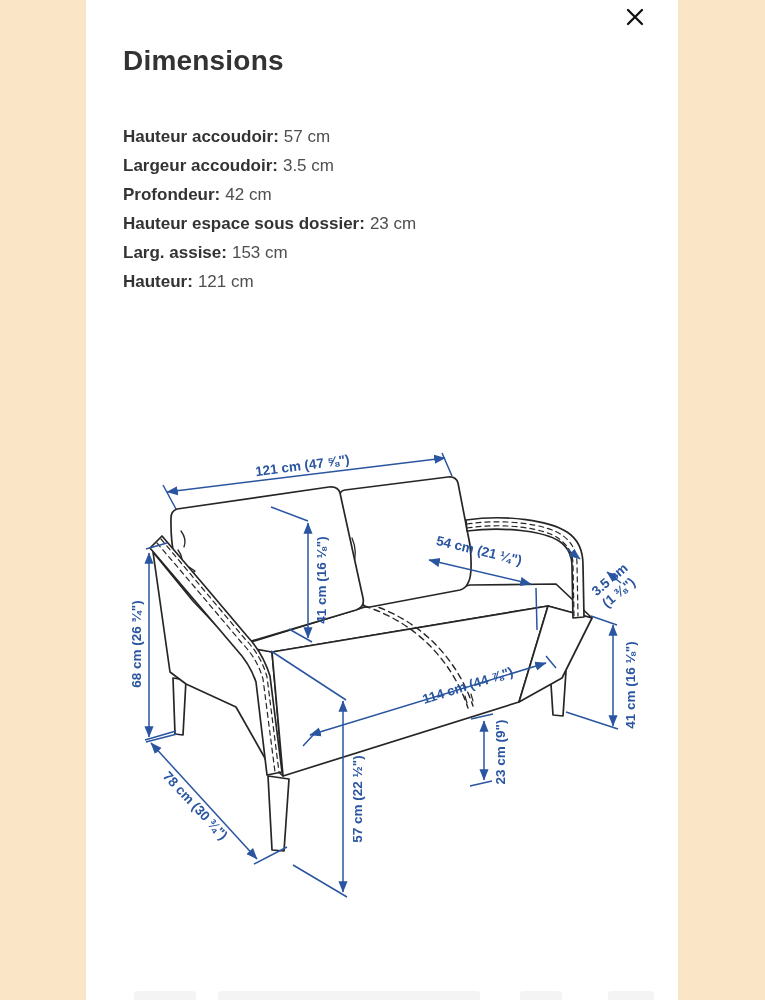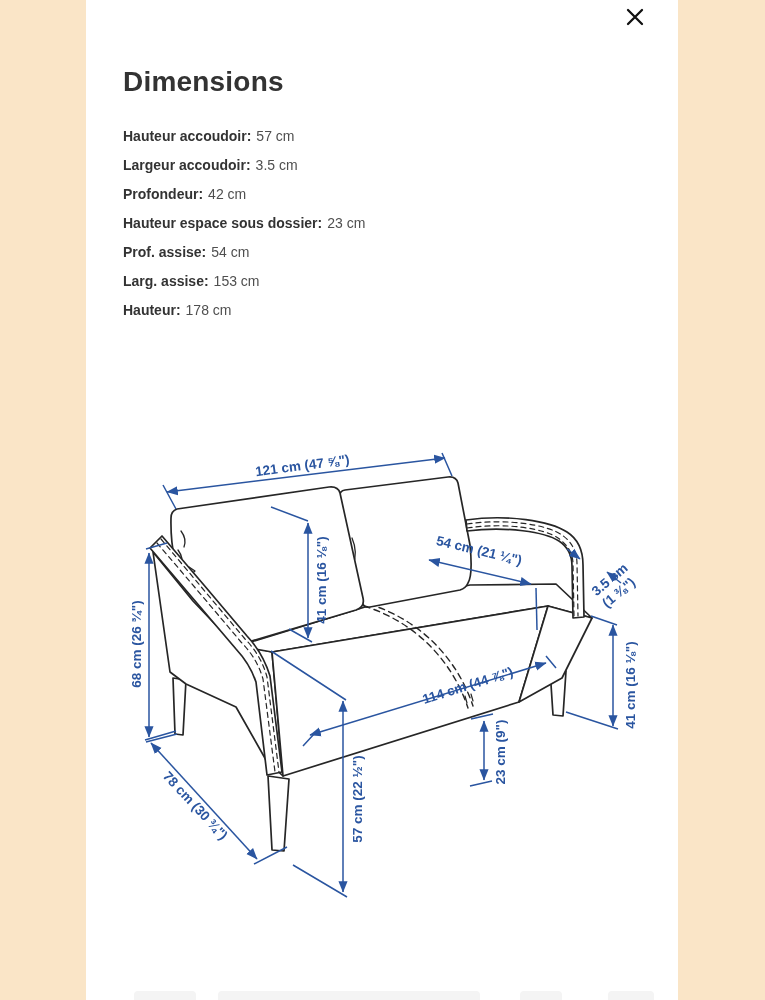--- a/index.html
+++ b/index.html
@@ -11,28 +11,28 @@
   .sheet{
     position:absolute;left:86px;top:0;width:592px;height:1000px;
     background:#ffffff;
   }
   .close-btn{
     position:absolute;top:2px;right:26px;width:34px;height:30px;
     background:transparent;border:0;cursor:pointer;padding:0;
   }
   .close-btn svg{display:block;margin:auto;}
   .title{
-    position:absolute;left:37px;top:66px;
+    position:absolute;left:37px;top:45px;
     font-size:28px;font-weight:bold;color:#333333;letter-spacing:.2px;
   }
   .dims{
     position:absolute;left:37px;top:122px;width:520px;
   }
   .dim-row{
-    font-size:14px;line-height:29px;color:#4f4f4f;white-space:nowrap;
+    font-size:17px;line-height:29px;color:#4f4f4f;white-space:nowrap;
   }
   .dim-row b{color:#333333;font-weight:bold;margin-right:5px;}
   .diagram{
     position:absolute;left:0;top:0;width:765px;height:1000px;pointer-events:none;
   }
   .peek{position:absolute;background:#f4f4f4;border-radius:4px 4px 0 0;height:9px;bottom:0;}
 </style>
 </head>
 <body>
 
@@ -46,23 +46,22 @@
     </span>
   </button>
 
   <div class="title">Dimensions</div>
 
   <div class="dims">
     <div class="dim-row"><b>Hauteur accoudoir:</b><span>57 cm</span></div>
     <div class="dim-row"><b>Largeur accoudoir:</b><span>3.5 cm</span></div>
     <div class="dim-row"><b>Profondeur:</b><span>42 cm</span></div>
     <div class="dim-row"><b>Hauteur espace sous dossier:</b><span>23 cm</span></div>
-    <div class="dim-row"><b>Prof. assise:</b><span>54 cm</span></div>
     <div class="dim-row"><b>Larg. assise:</b><span>153 cm</span></div>
-    <div class="dim-row"><b>Hauteur:</b><span>178 cm</span></div>
+    <div class="dim-row"><b>Hauteur:</b><span>121 cm</span></div>
   </div>
 
   <div class="peek" style="left:48px;width:62px;"></div>
   <div class="peek" style="left:132px;width:262px;"></div>
   <div class="peek" style="left:434px;width:42px;"></div>
   <div class="peek" style="left:522px;width:46px;"></div>
 </div>
 
 <svg class="diagram" viewBox="0 0 765 1000" xmlns="http://www.w3.org/2000/svg">
   <defs>

